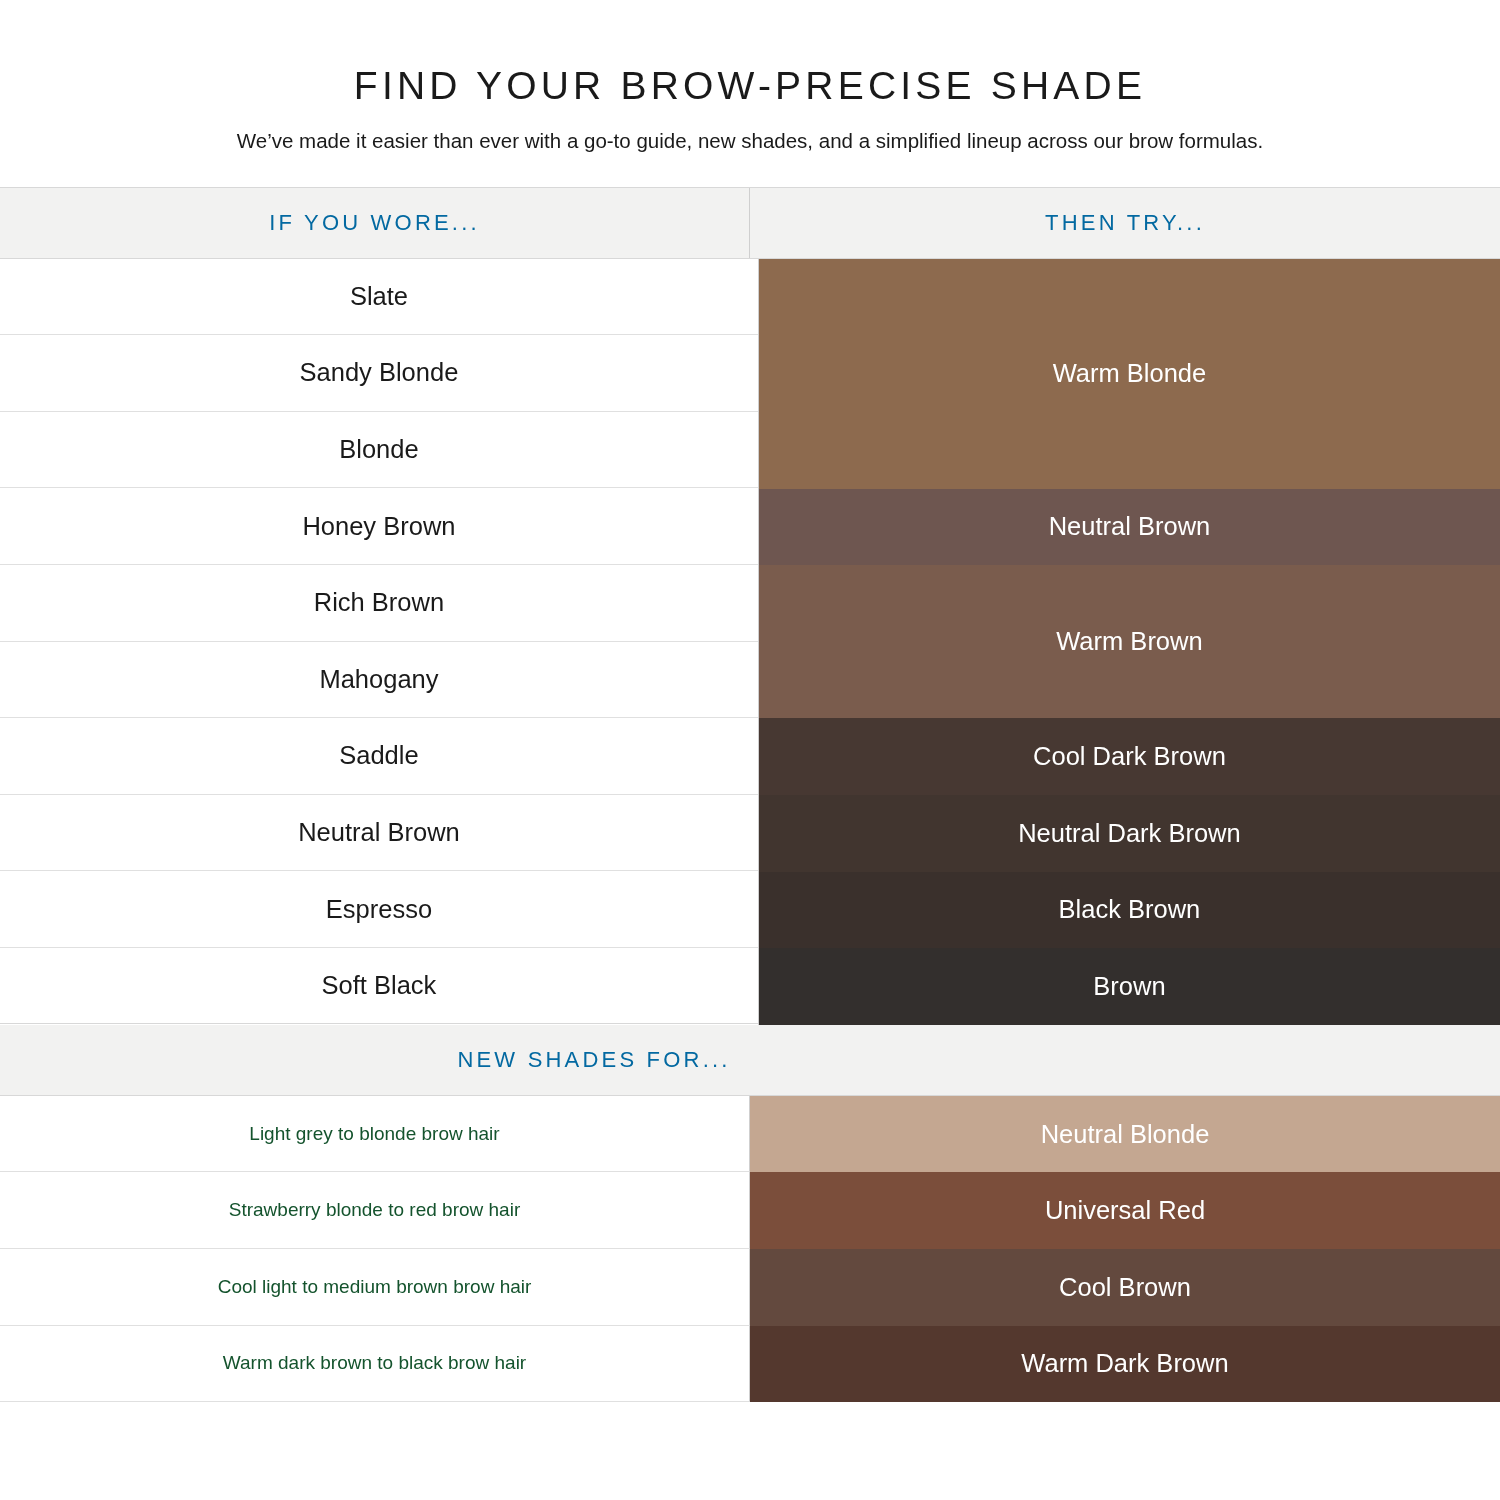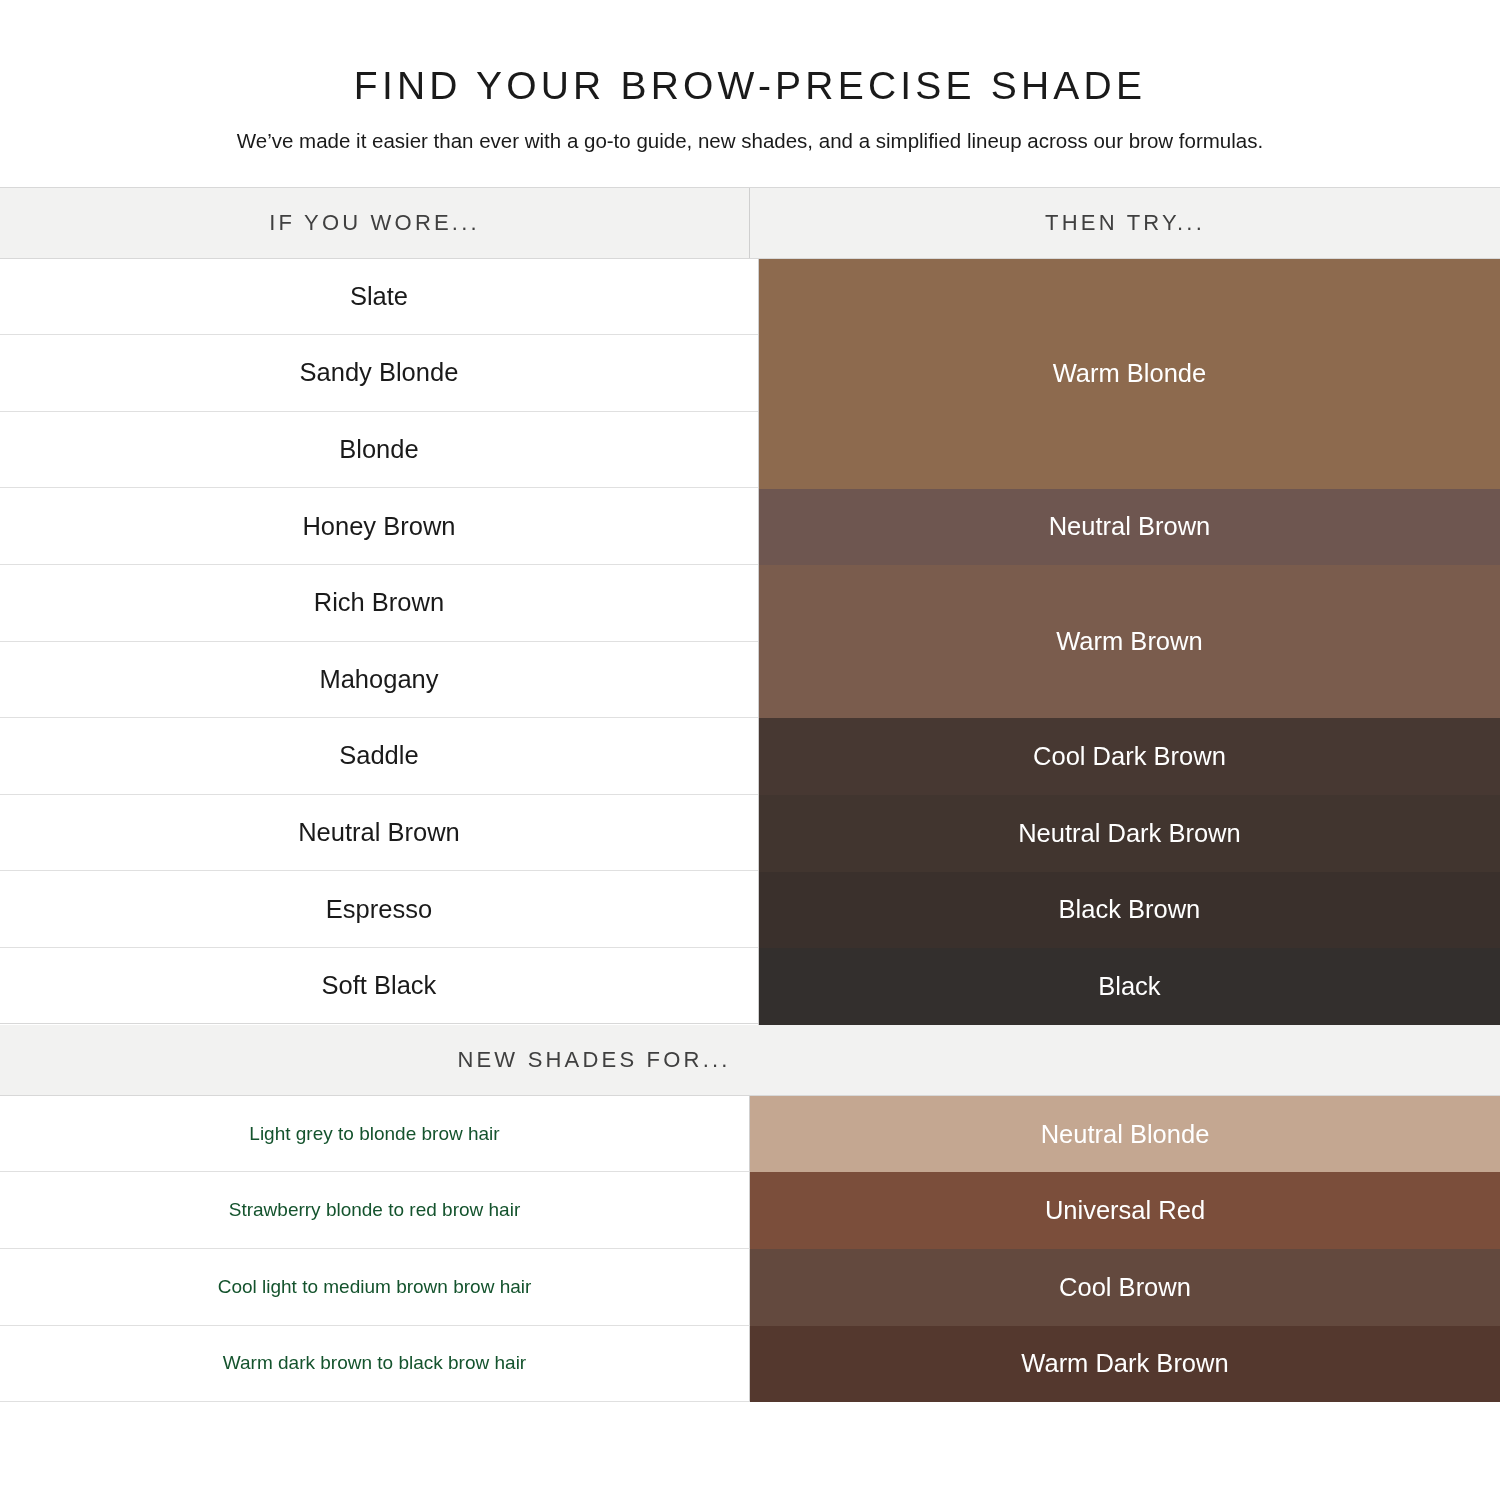--- a/index.html
+++ b/index.html
@@ -85,21 +85,21 @@
     background: #f2f2f1;
     border-bottom: 1px solid #d8d8d8;
     height: 70px;
   }
   .band .band-cell {
     display: flex;
     align-items: center;
     justify-content: center;
     font-size: 22px;
     letter-spacing: 3.2px;
-    color: #404040;
+    color: #0369a1;
     box-sizing: border-box;
   }
   .band .band-cell.left {
     width: 750px;
     border-right: 1px solid #cfcfcf;
   }
   .band .band-cell.right {
     width: 750px;
   }
   .band.full .band-cell.wide {
@@ -190,21 +190,21 @@
         <div class="cell-left last">Soft Black</div>
       </div>
 
       <div class="right-col">
         <div class="swatch" style="background: rgb(141, 106, 78); height: 230px;">Warm Blonde</div>
         <div class="swatch" style="background: rgb(110, 86, 80); height: 76.6px;">Neutral Brown</div>
         <div class="swatch" style="background: rgb(122, 92, 77); height: 153.3px;">Warm Brown</div>
         <div class="swatch" style="background: rgb(71, 56, 50); height: 76.6px;">Cool Dark Brown</div>
         <div class="swatch" style="background: rgb(65, 53, 47); height: 76.6px;">Neutral Dark Brown</div>
         <div class="swatch" style="background: rgb(58, 48, 44); height: 76.6px;">Black Brown</div>
-        <div class="swatch" style="background: rgb(51, 47, 45); height: 76.6px;">Black</div>
+        <div class="swatch" style="background: rgb(51, 47, 45); height: 76.6px;">Brown</div>
       </div>
 
     </div>
 
     <div class="band full">
       <div class="band-cell wide">NEW SHADES FOR...</div>
     </div>
 
     <div>
       <div class="row">

